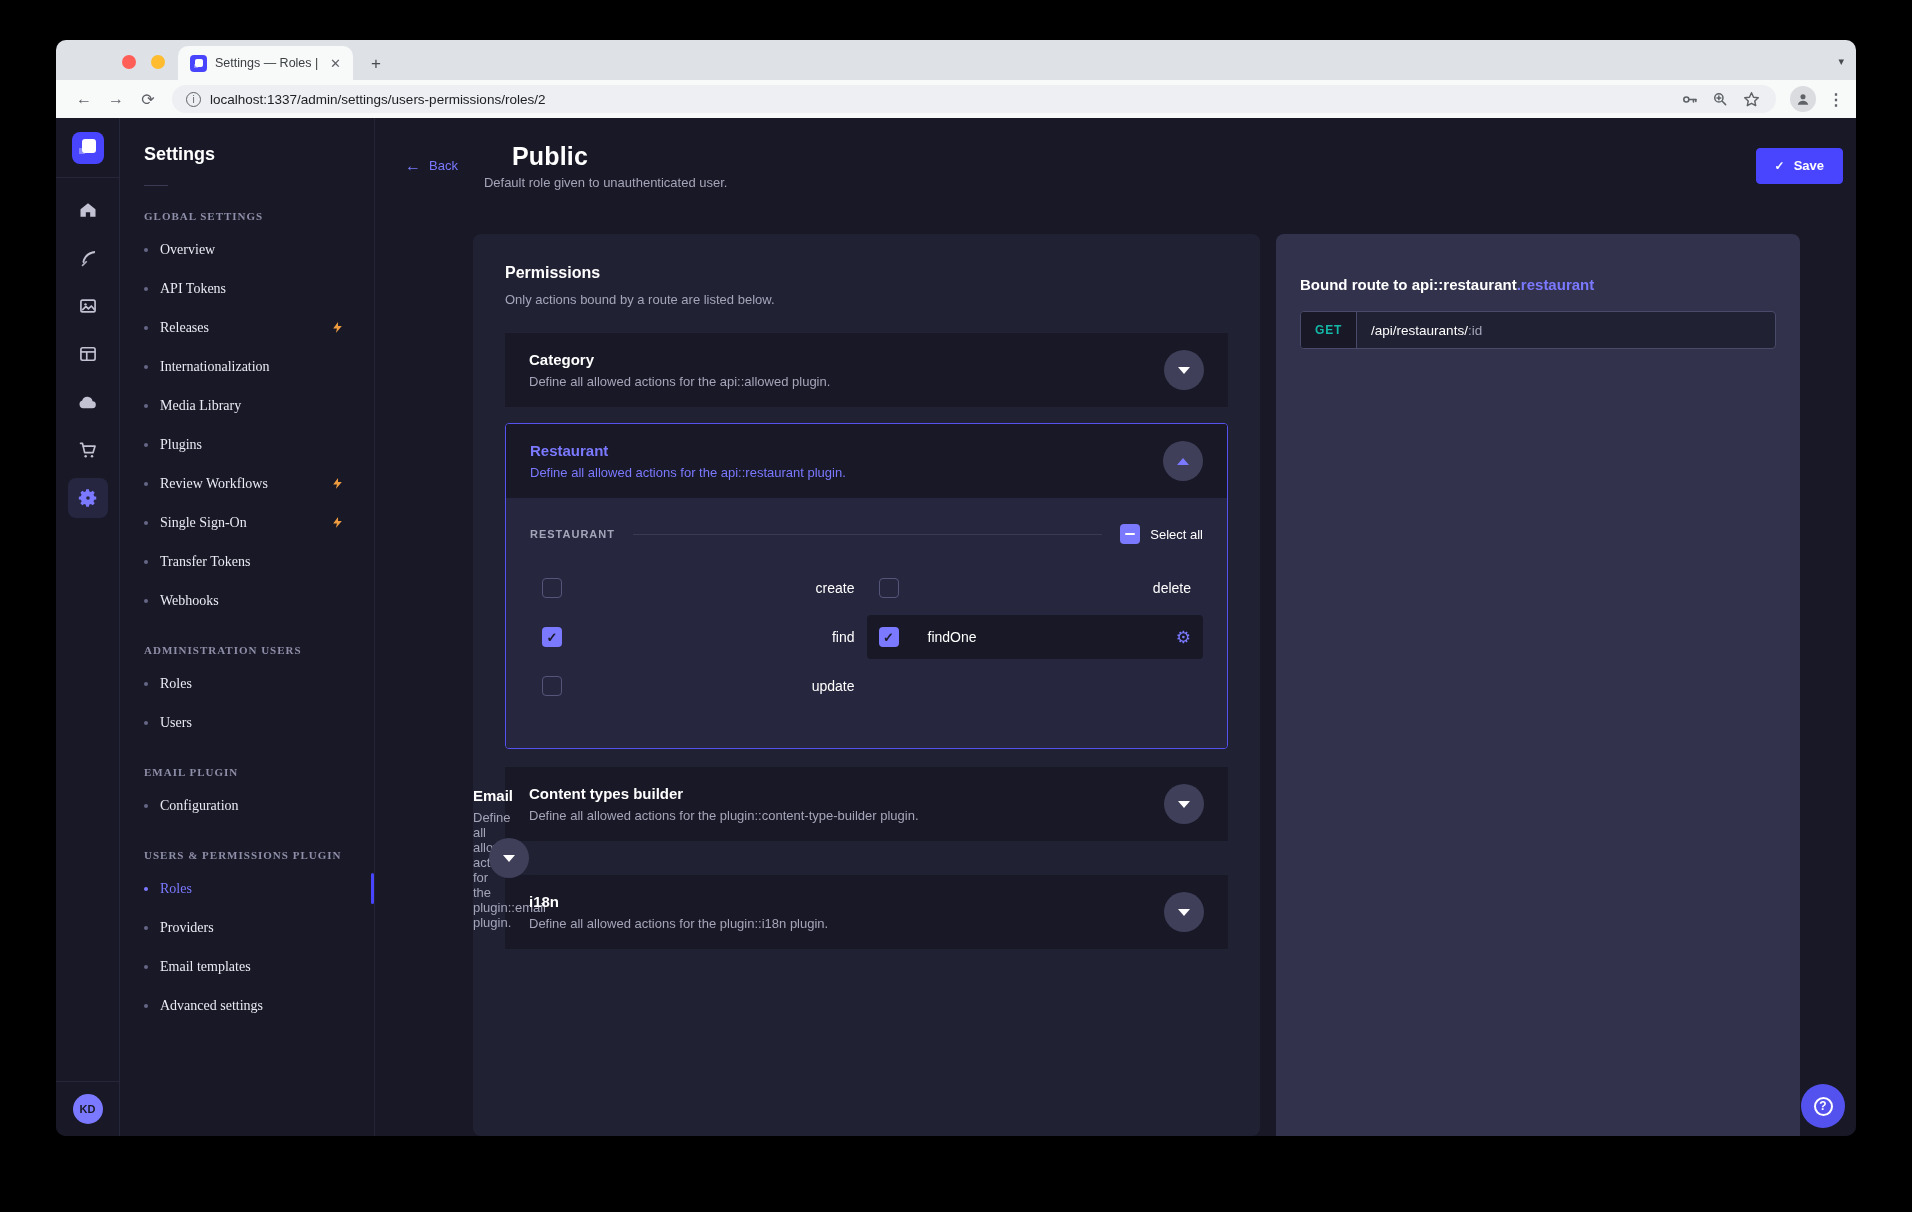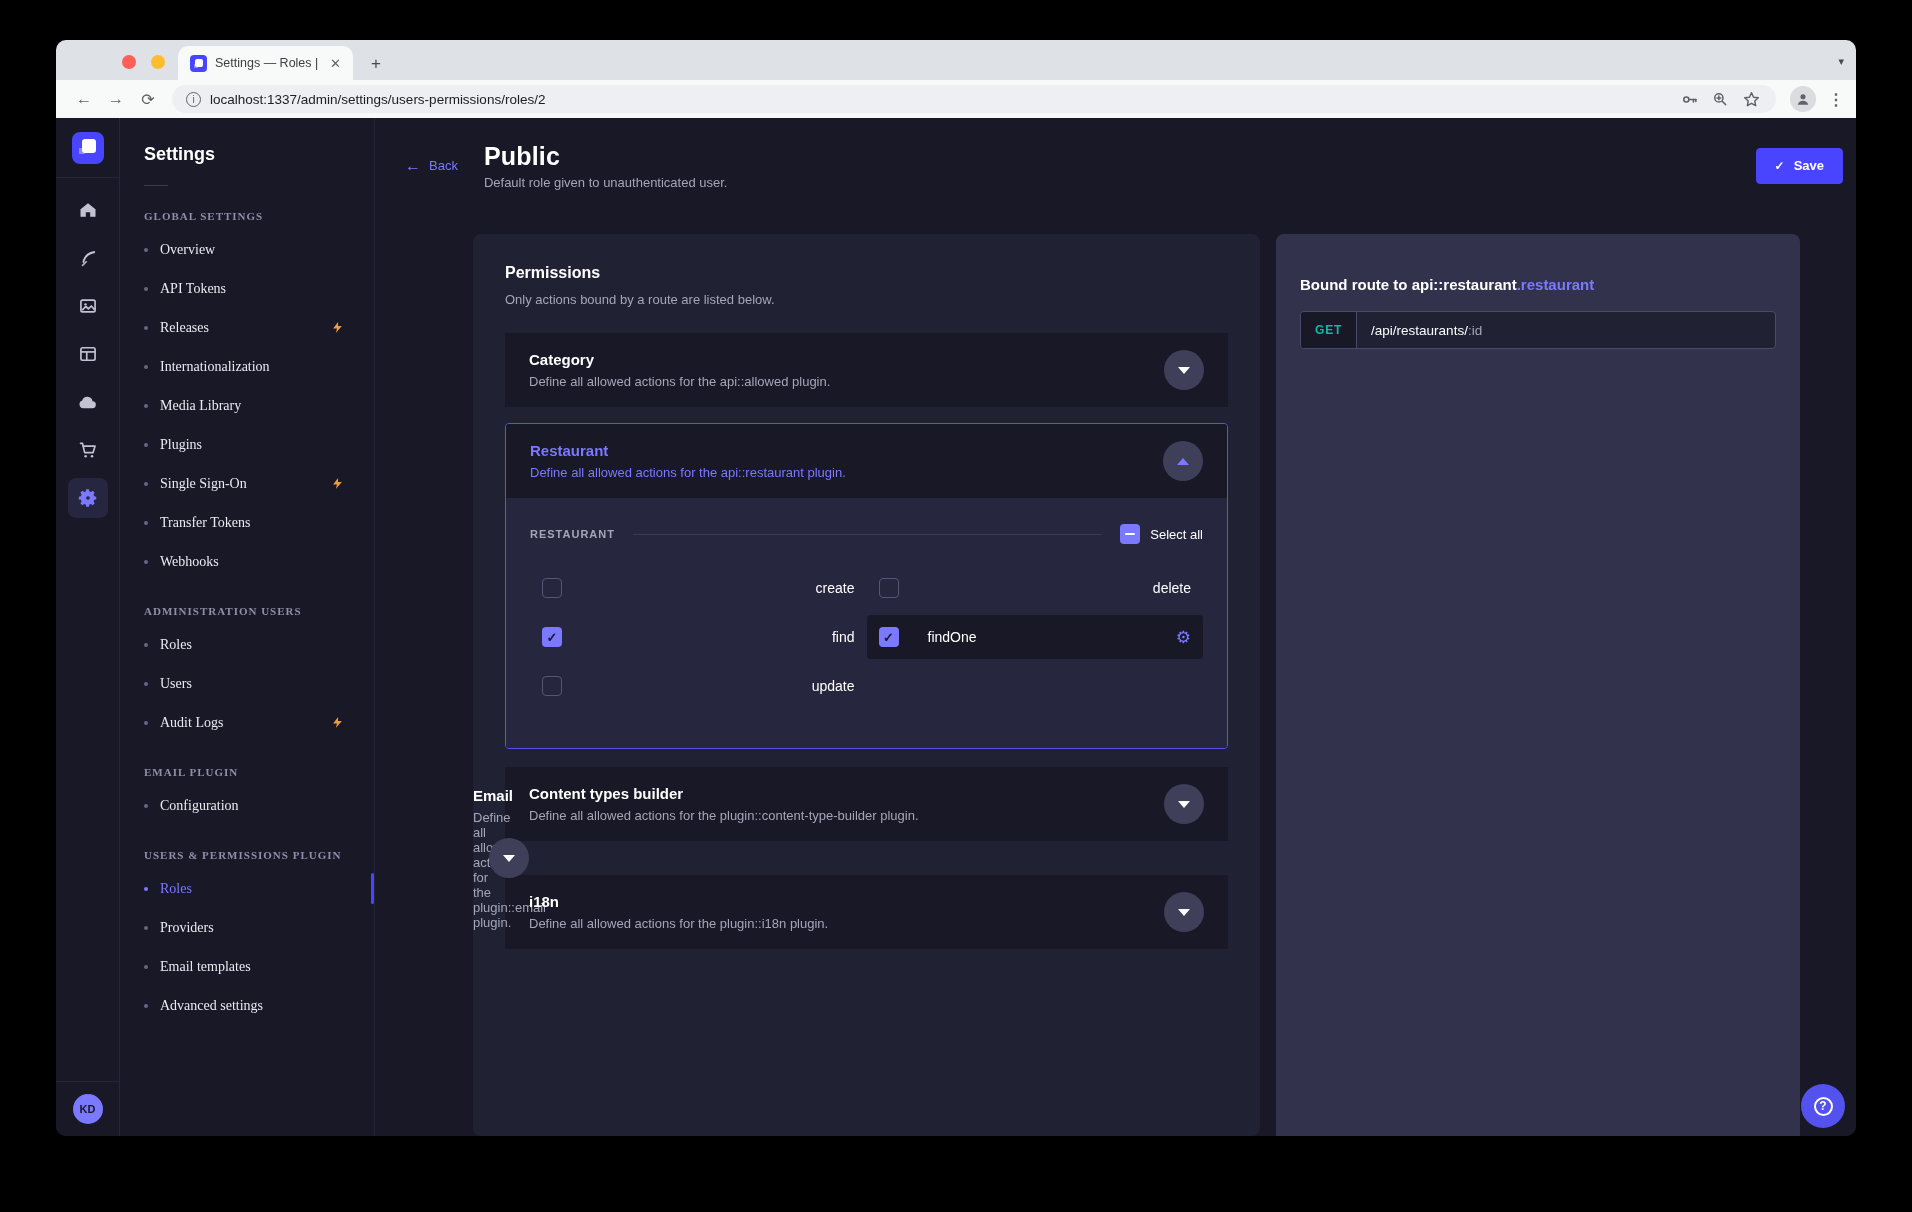--- a/index.html
+++ b/index.html
@@ -56,21 +56,21 @@
   .nav-item.active .nav-label { color:#7b79ff; }
   .nav-item.active .bullet { background:#7b79ff; }
   .nav-item.active::after { content:""; position:absolute; right:0; top:4px; bottom:4px; width:3px; background:#4945ff; border-radius:2px; }
   .bolt { flex:0 0 auto; margin-right:10px; }
 
   .main { flex:1; position:relative; display:flex; flex-direction:column; min-width:0; }
   .pagehead { height:95px; background:#181826; display:flex; align-items:center; padding:0 13px 0 30px; position:relative; z-index:3; flex:0 0 auto; }
   .back { display:flex; align-items:center; gap:8px; color:#7b79ff; font-size:13px; }
   .back .arr { font-size:16px; line-height:1; }
   .headtitles { margin-left:26px; }
-  .headtitles h2 { color:#fff; font-size:25px; font-weight:700; letter-spacing:.2px; }
+  .headtitles h2 { color:#fff; font-size:25px; font-weight:700; letter-spacing:.2px;margin-left:28px; }
   .headtitles p { color:#a5a5ba; font-size:13px; margin-top:4px; }
   .save-btn { margin-left:auto; height:36px; padding:0 18px; background:#4945ff; border:1px solid #4945ff; border-radius:4px; color:#fff; font-size:13px; font-weight:600; display:flex; align-items:center; gap:9px; font-family:inherit; }
   .save-btn .chk { font-size:12px; }
 
   .input-fragment { position:absolute; left:755px; top:67px; width:638px; height:12px; background:#212134; border:1px solid #4a4a6a; border-top:none; border-radius:0 0 4px 4px; z-index:2; }
 
   .content { flex:1; display:flex; gap:16px; padding:21px 56px 0 98px; min-height:0; z-index:1; }
 
   .perm-card { flex:1; background:#212134; border-radius:8px; padding:30px 32px; min-width:0; }
   .perm-card h3 { color:#fff; font-size:16px; font-weight:600; }
@@ -255,20 +255,27 @@
           <div class="nav-item">
               <span class="bullet"></span>
               <span class="nav-label">Media Library</span>
             </div>
           <div class="nav-item">
               <span class="bullet"></span>
               <span class="nav-label">Plugins</span>
             </div>
           <div class="nav-item">
               <span class="bullet"></span>
+              <span class="nav-label">Review Workflows</span>
+              <svg class="bolt" width="13" height="13" viewBox="0 0 24 24" fill="#ee9b40">
+                <polygon points="13,2 4,14 11,14 9,22 20,9 13,9"></polygon>
+              </svg>
+            </div>
+          <div class="nav-item">
+              <span class="bullet"></span>
               <span class="nav-label">Single Sign-On</span>
               <svg class="bolt" width="13" height="13" viewBox="0 0 24 24" fill="#ee9b40">
                 <polygon points="13,2 4,14 11,14 9,22 20,9 13,9"></polygon>
               </svg>
             </div>
           <div class="nav-item">
               <span class="bullet"></span>
               <span class="nav-label">Transfer Tokens</span>
             </div>
           <div class="nav-item">
@@ -279,27 +286,20 @@
 
         <div class="nav-section">
           <div class="nav-section-label">ADMINISTRATION USERS</div>
           <div class="nav-item">
               <span class="bullet"></span>
               <span class="nav-label">Roles</span>
             </div>
           <div class="nav-item">
               <span class="bullet"></span>
               <span class="nav-label">Users</span>
-            </div>
-          <div class="nav-item">
-              <span class="bullet"></span>
-              <span class="nav-label">Audit Logs</span>
-              <svg class="bolt" width="13" height="13" viewBox="0 0 24 24" fill="#ee9b40">
-                <polygon points="13,2 4,14 11,14 9,22 20,9 13,9"></polygon>
-              </svg>
             </div>
         </div>
 
         <div class="nav-section">
           <div class="nav-section-label">EMAIL PLUGIN</div>
           <div class="nav-item">
               <span class="bullet"></span>
               <span class="nav-label">Configuration</span>
             </div>
         </div>

